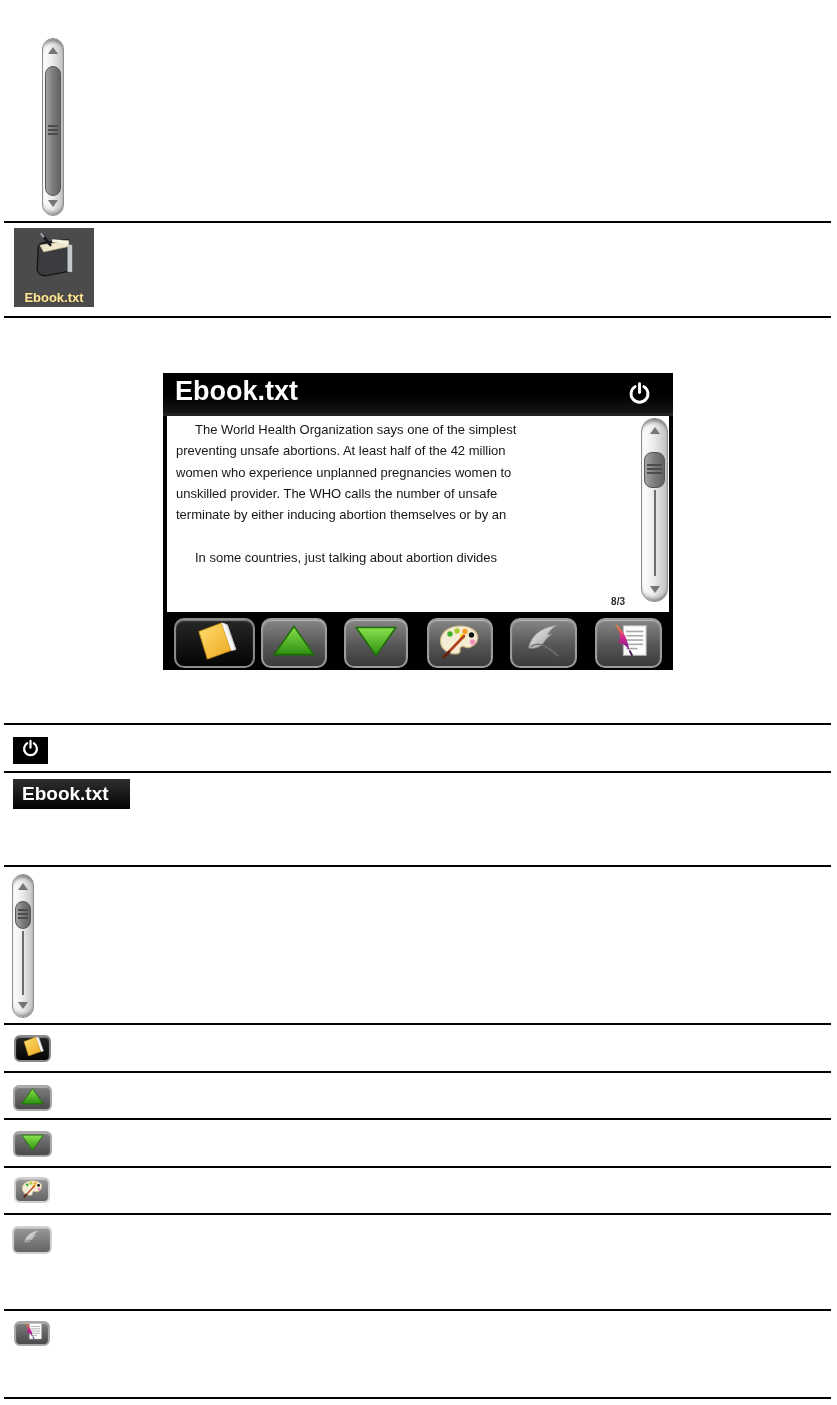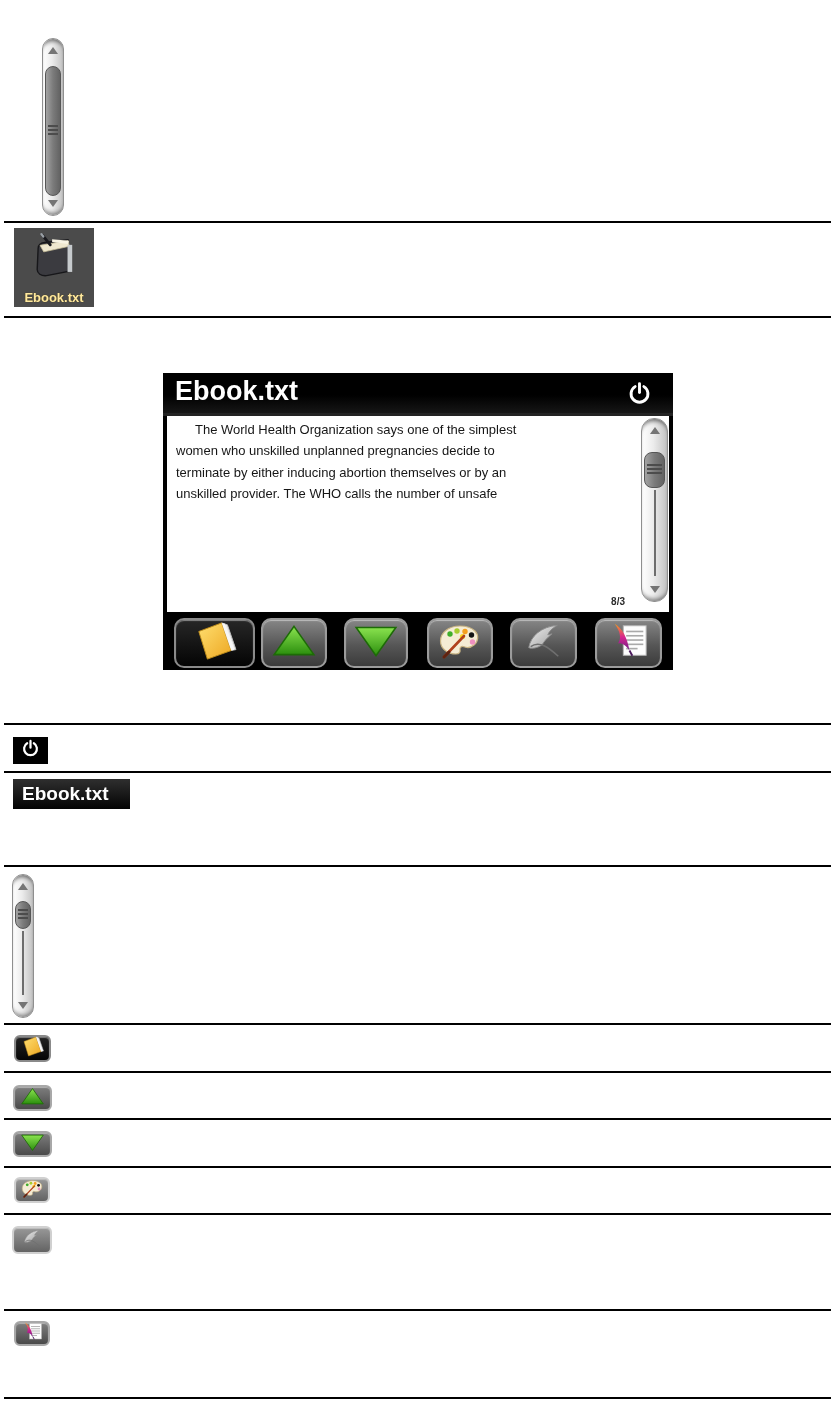--- a/index.html
+++ b/index.html
@@ -112,24 +112,26 @@
     <div class="dev-power"><span><svg viewBox="0 0 24 24">
             <line x1="12" y1="2.5" x2="12" y2="11" stroke="#fff" stroke-width="2.8" stroke-linecap="round"></line>
             <path d="M7.8 5.4 A8.1 8.1 0 1 0 16.2 5.4" fill="none" stroke="#fff" stroke-width="2.8" stroke-linecap="round"></path>
           </svg></span></div>
   </div>
   <div class="dev-sep"></div>
 
   <div class="dev-content">
     <div class="dev-text">
         <div class="tline first">The World Health Organization says one of the simplest</div>
-        <div class="tline">women who unskilled unplanned pregnancies decide to</div>
+        <div class="tline">preventing unsafe abortions. At least half of the 42 million</div>
+        <div class="tline">women who experience unplanned pregnancies women to</div>
+        <div class="tline">unskilled provider. The WHO calls the number of unsafe</div>
         <div class="tline">terminate by either inducing abortion themselves or by an</div>
-        <div class="tline">unskilled provider. The WHO calls the number of unsafe</div>
         <div class="tline">&nbsp;</div>
+        <div class="tline first">In some countries, just talking about abortion divides</div>
       </div>
     <div class="pg-ind">8/3</div>
   </div>
 
   <div class="sbar sb-w27 dev-sbar">
     <i class="thumb" style="top:33px; height:36px;">
         <i class="grips"></i>
       </i>
     <i class="cline" style="top:71px; height:86px;"></i>
   </div>

